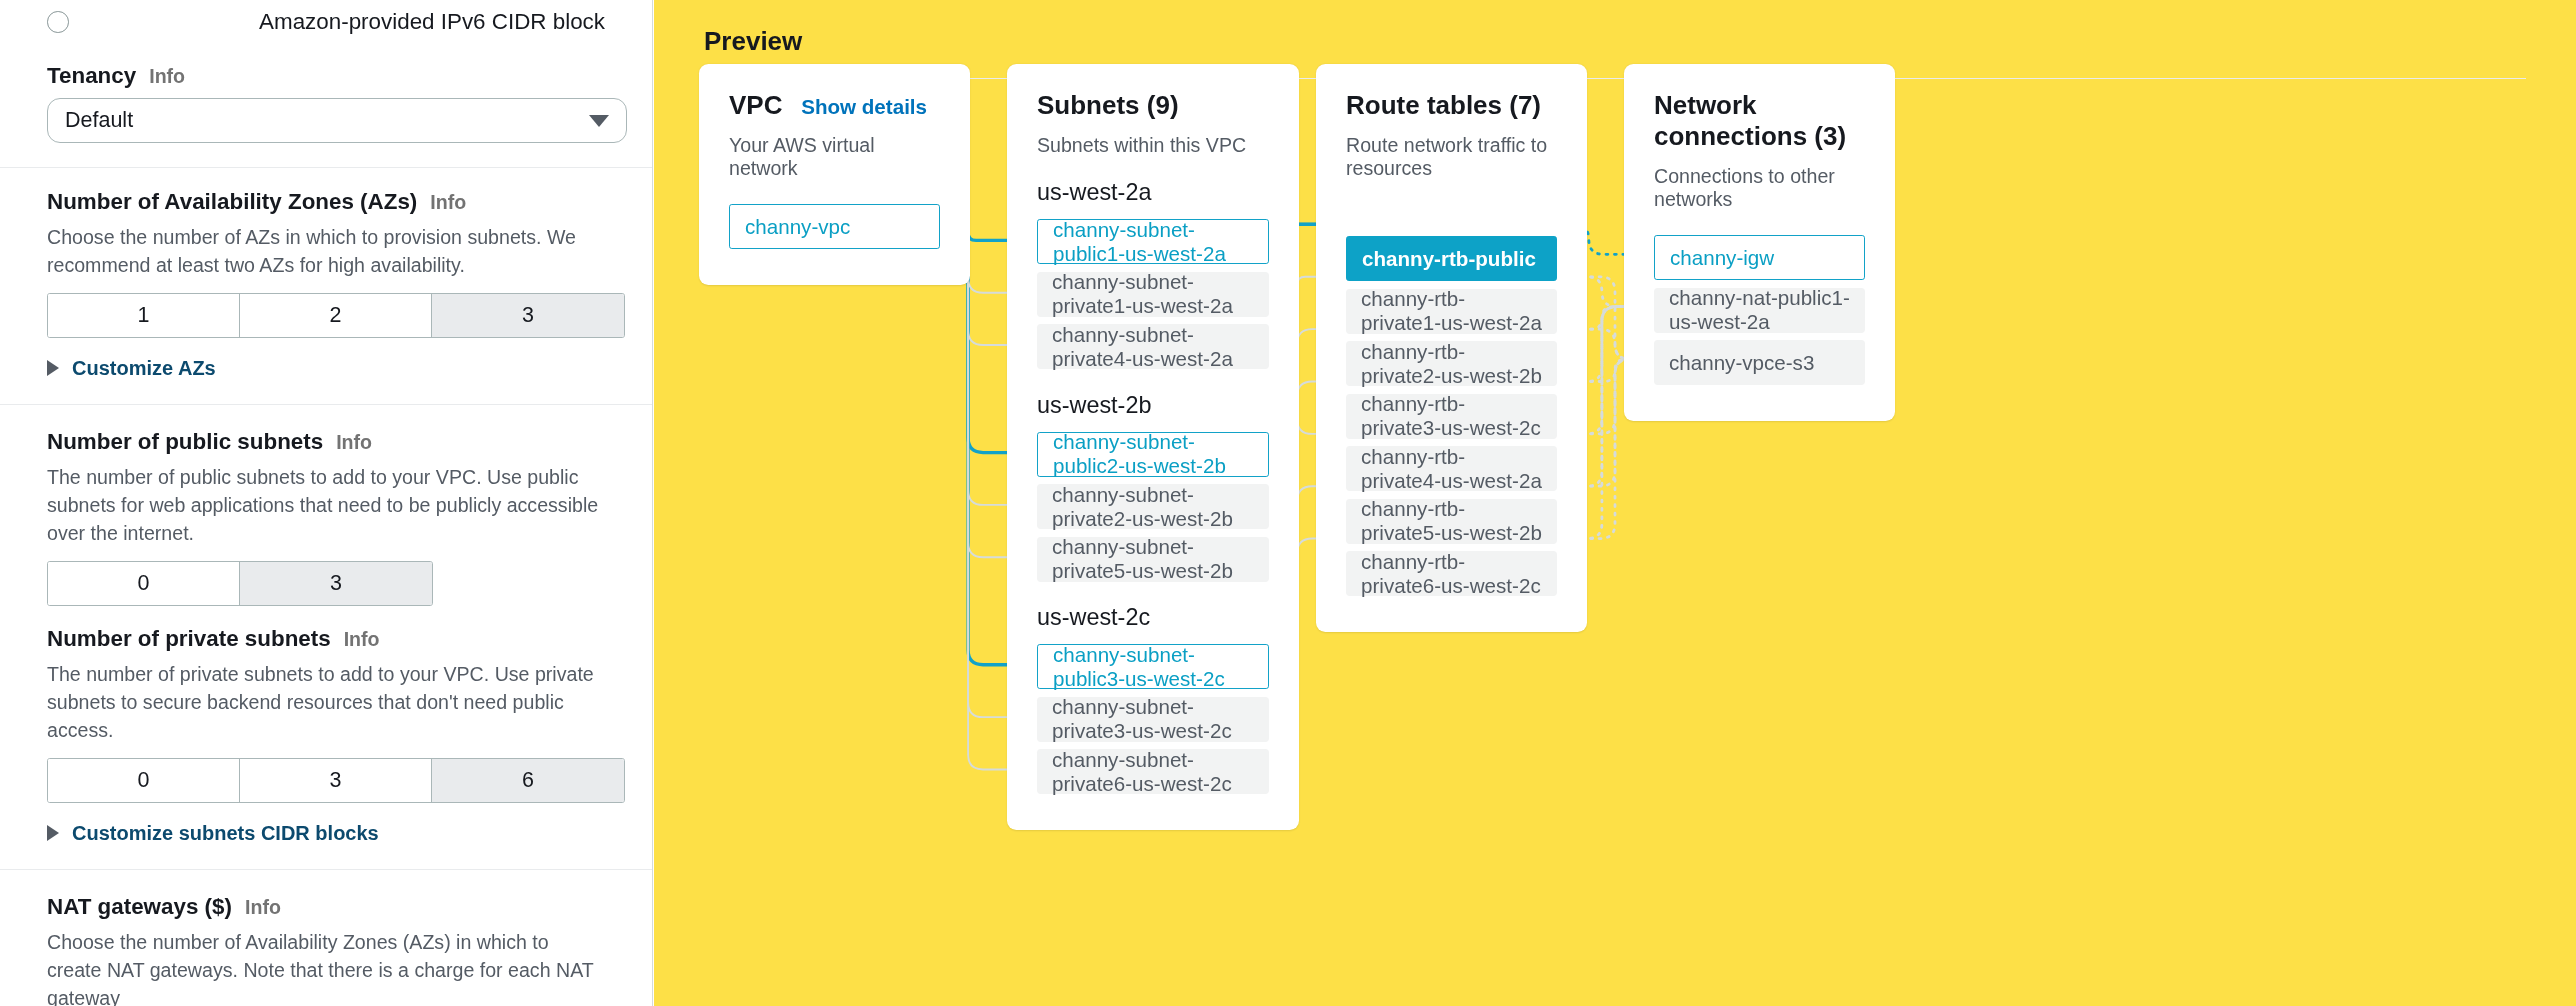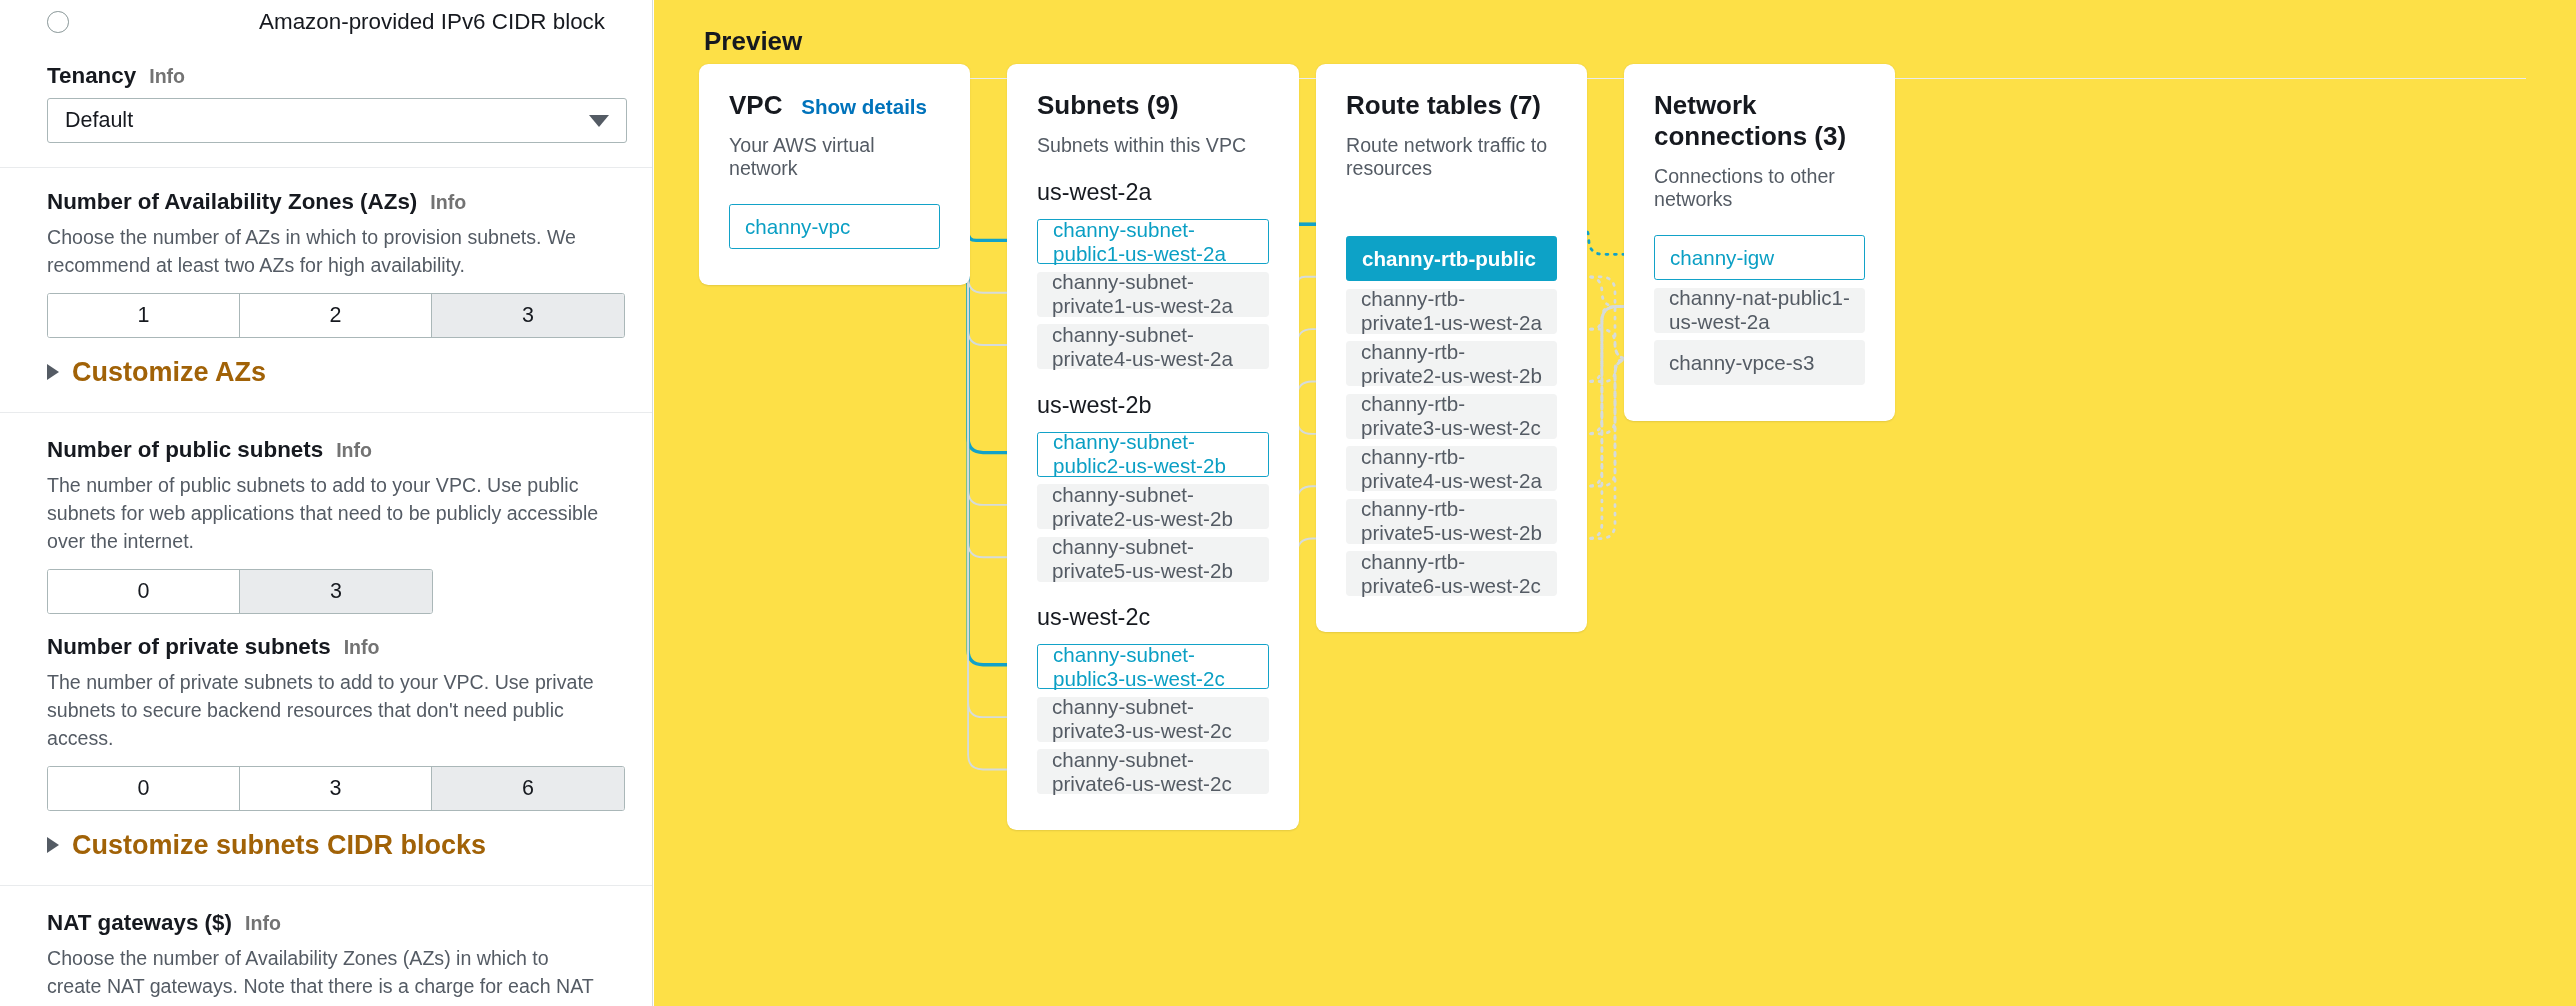--- a/index.html
+++ b/index.html
@@ -37,21 +37,21 @@
     display:flex; align-items:baseline; gap:13px; margin-bottom:9.3px;
   }
   .info-link{ font-size:19.6px; font-weight:700; color:#737373; cursor:pointer; }
   .field-desc{
     font-size:19.6px; color:#545b64; line-height:1.42;
     margin:0 0 13px 0; max-width:580px;
   }
 
   
   .select-box{
-    height:45px; border:0.9px solid #aab7b8; border-radius:3px;
+    height:45px; border:0.9px solid #aab7b8; border-radius:13px;
     display:flex; align-items:center; justify-content:space-between;
     padding:0 17px; font-size:21.5px; color:#16191f; background:#fff;
     width:580px; cursor:pointer;
   }
   .caret{ width:0;height:0;border-left:10.3px solid transparent;border-right:10.3px solid transparent;border-top:12px solid #545b64; }
 
   
   .seg{
     display:flex; border:0.9px solid #aab7b8; border-radius:2.8px; overflow:hidden;
     height:45px; width:fit-content;
@@ -61,21 +61,21 @@
     font-size:21.5px; color:#16191f; background:#ffffff;
     border-right:0.9px solid #aab7b8; cursor:pointer; padding:0 9.3px;
   }
   .seg > div:last-child{ border-right:none; }
   .seg > div.sel{ background:#e9ebed; }
   .seg.w3 > div{ width:192px; }
   .seg.w2 > div{ width:192px; }
 
   .expand-row{
     display:flex; align-items:center; gap:13px;
-    font-size:27px; font-weight:700; color:#a16207;
+    font-size:20px; font-weight:700; color:#0c4a6e;
     margin-top:18.7px; cursor:pointer;
   }
   .tri{ width:0;height:0;border-top:8.4px solid transparent;border-bottom:8.4px solid transparent;border-left:12px solid #545b64; }
 
   .sub-block{ margin-top:3.7px; }
   .sub-block + .sub-block{ margin-top:20.6px; }
 
   
   #preview{
     position:absolute; left:654px; top:0;

